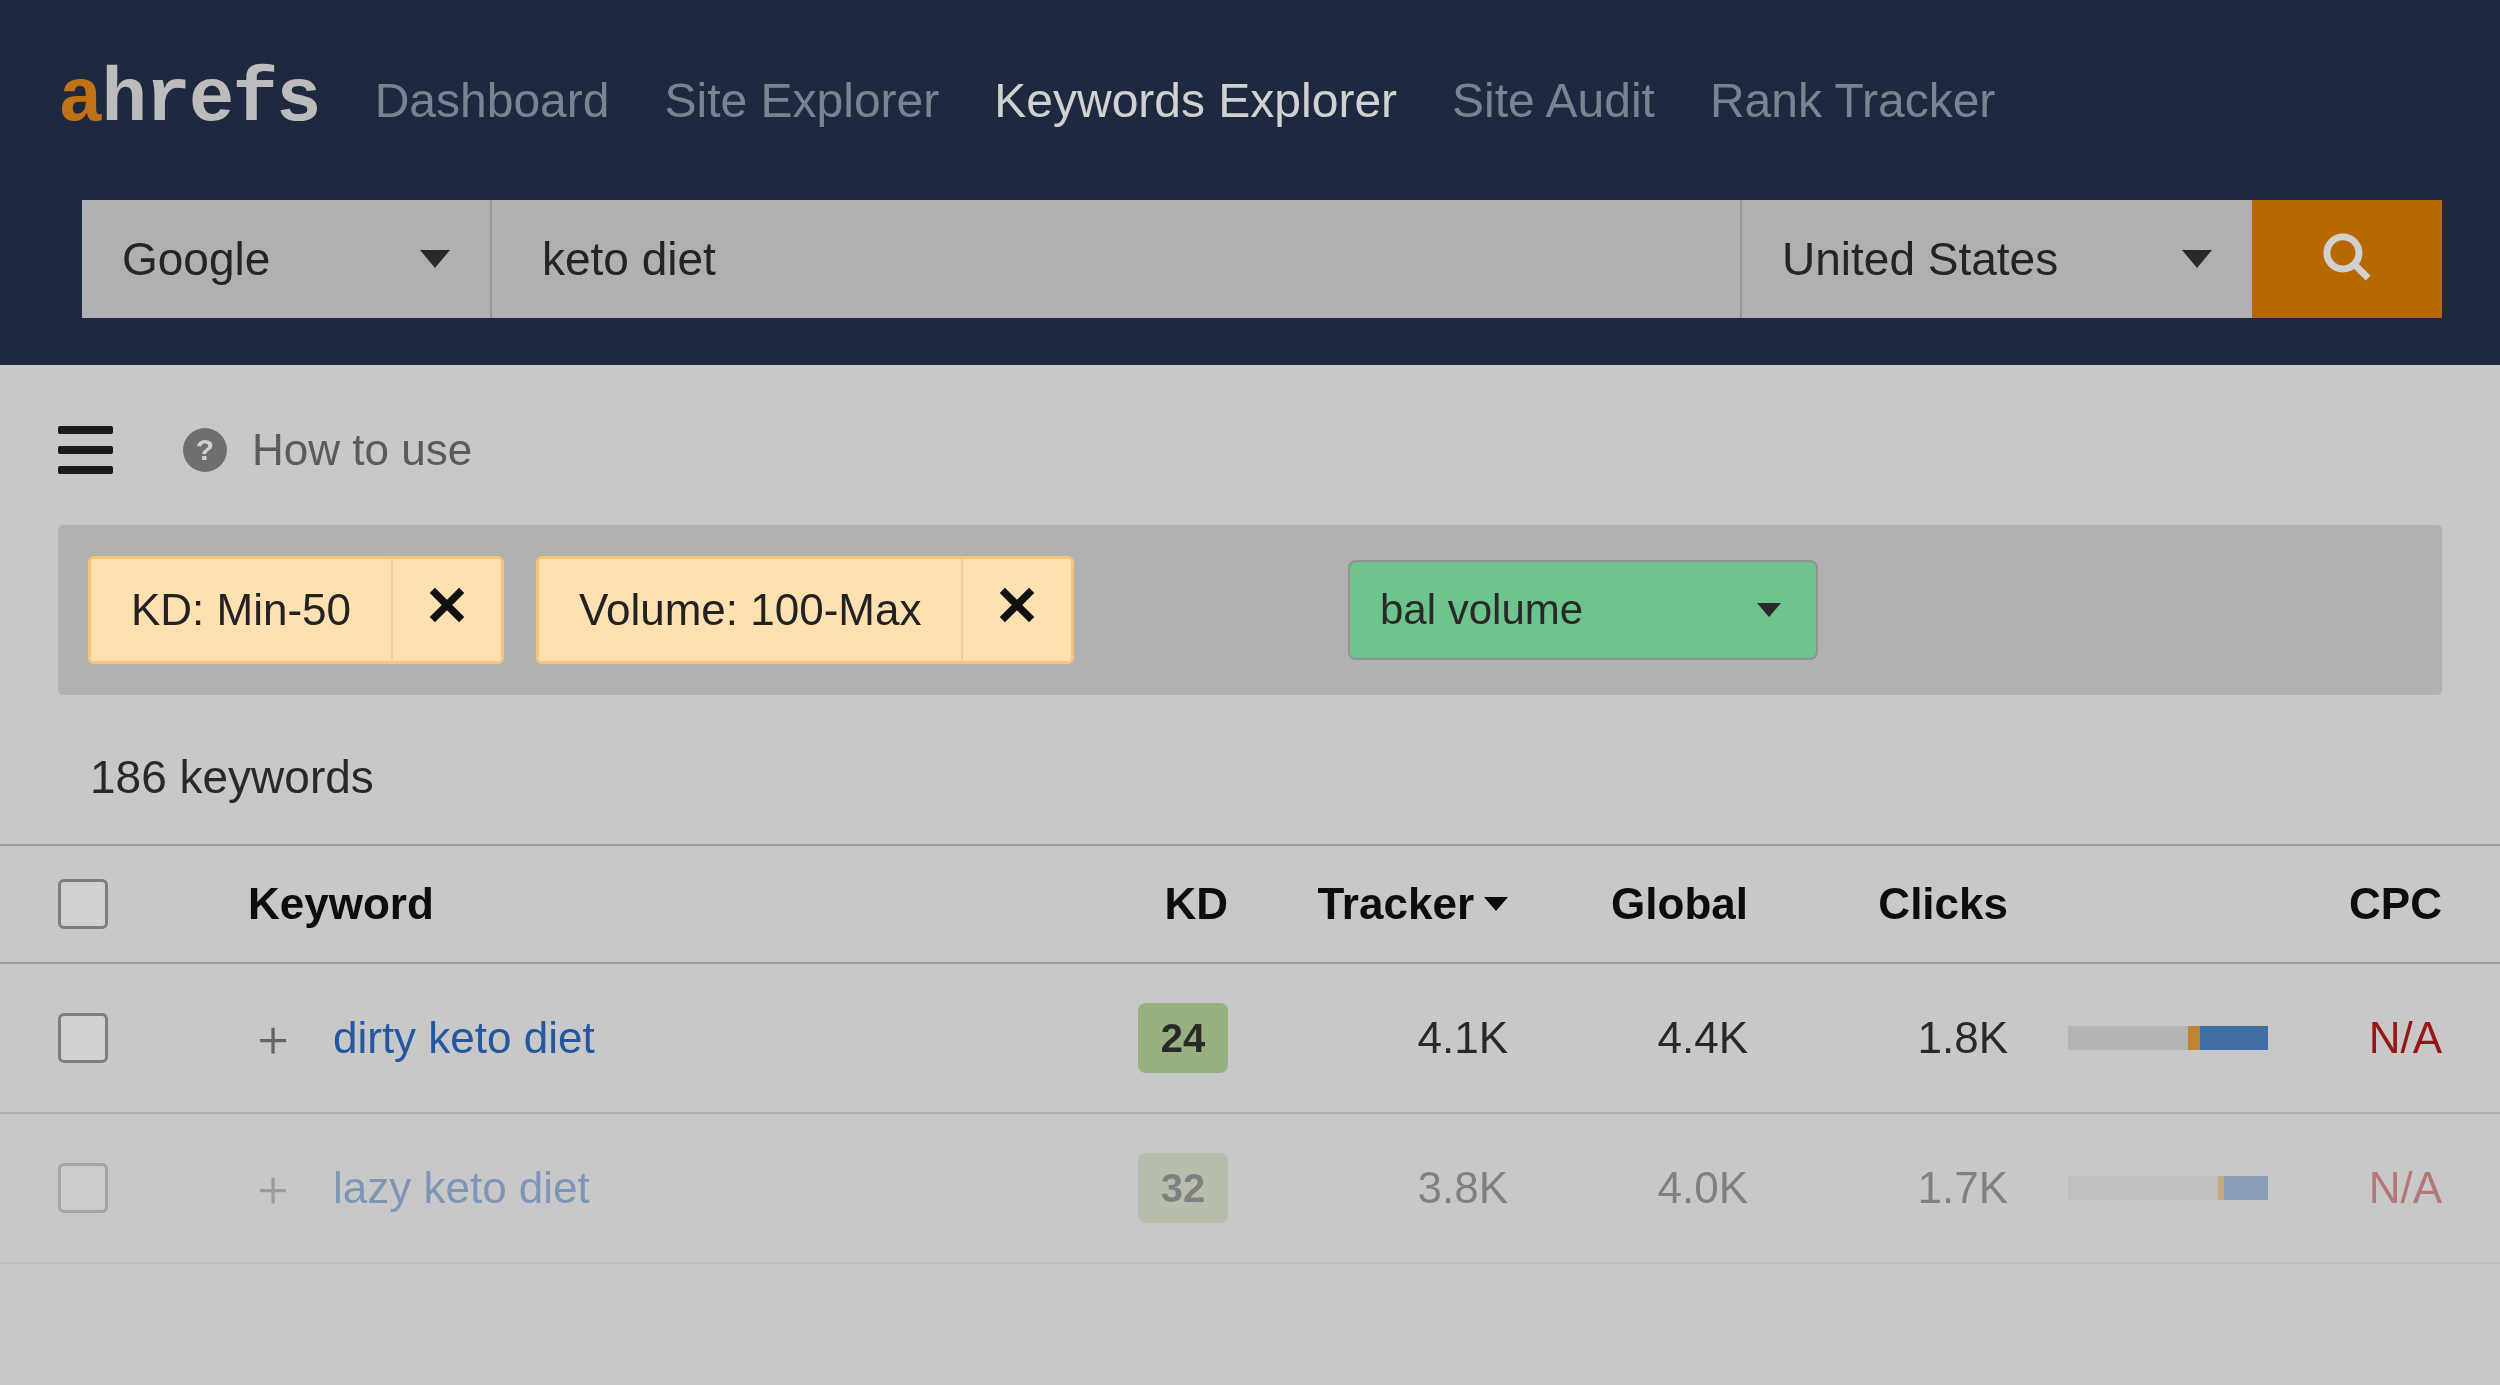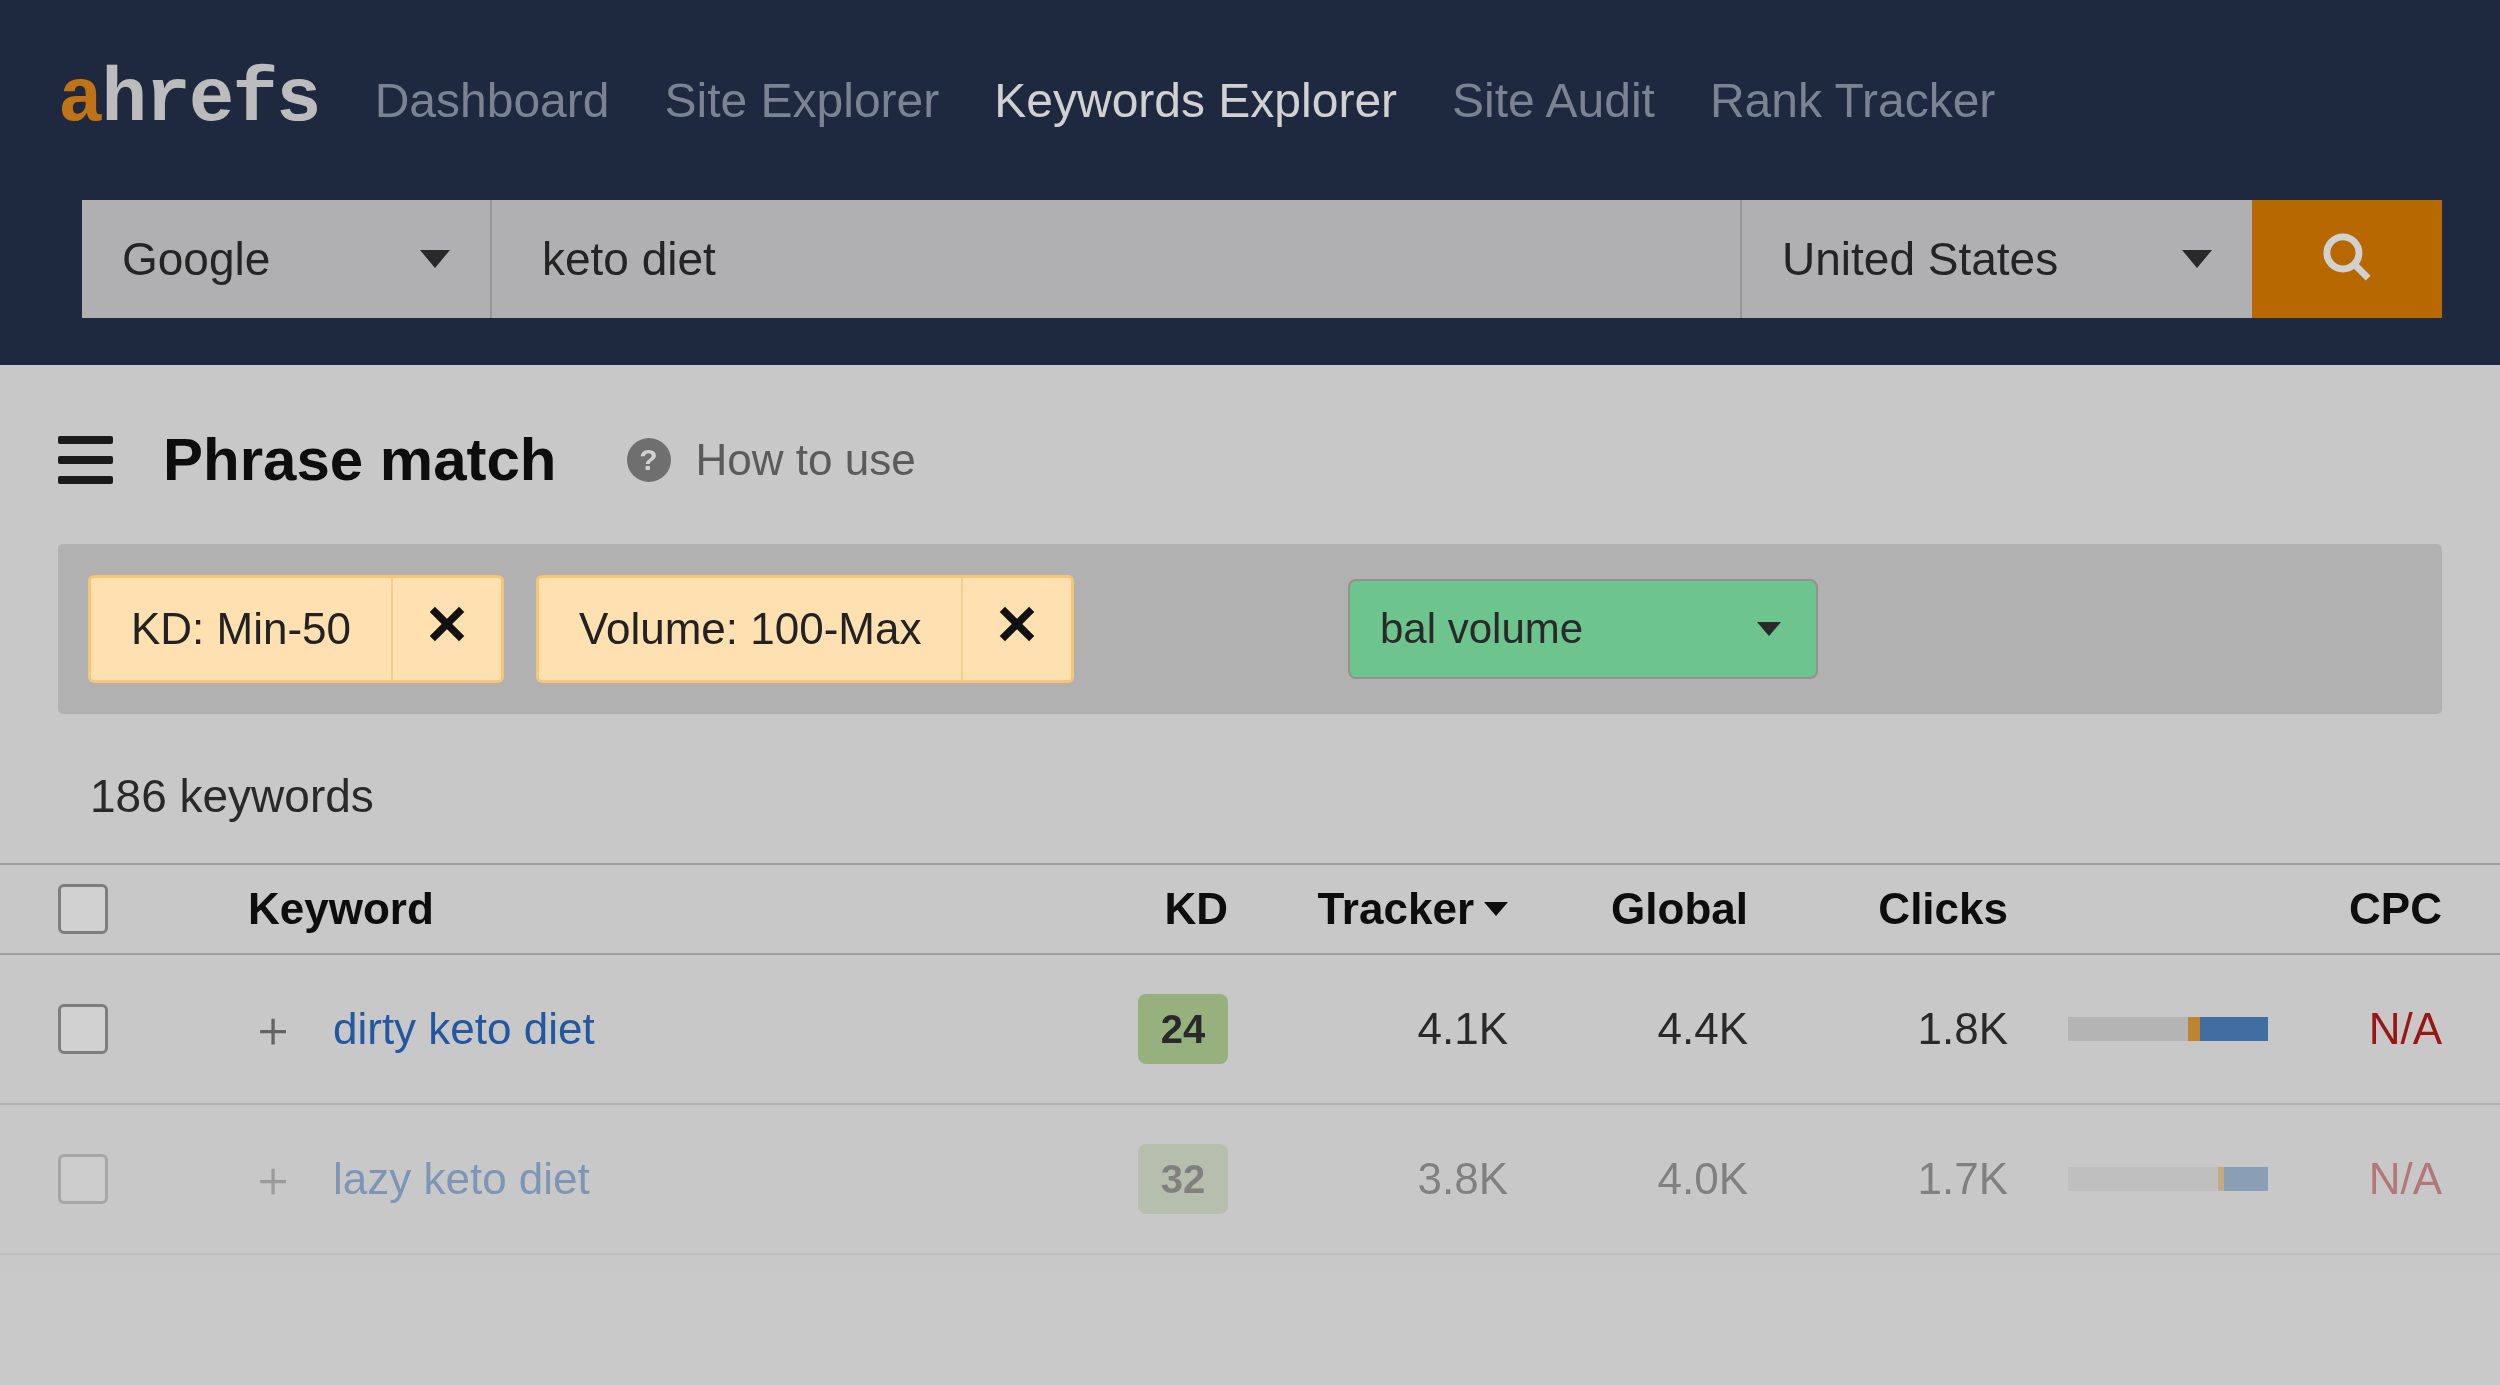--- a/index.html
+++ b/index.html
@@ -44,21 +44,21 @@
   .filter-pill .close { width: 110px; height: 100%; display: flex; align-items: center; justify-content: center; border-left: 2px solid #f3cd96; cursor: pointer; font-size: 50px; color: #222; }
   .filter-dd { display: flex; align-items: center; background: #86efac; border: 2px solid #b3b3b3; border-radius: 8px; height: 100px; padding: 0 35px; gap: 10px; font-size: 42px; color: #333; cursor: pointer; }
   .filter-dd.partial { position: absolute; left: 1290px; width: 470px; justify-content: space-between; padding-left: 30px; }
 
   
   .count-row { padding: 55px 90px 40px; font-size: 46px; color: #333; }
 
   
   .tbl { width: 100%; }
   .thead, .trow { display: grid; grid-template-columns: 190px 800px 180px 280px 240px 260px 260px 1fr 170px; align-items: center; padding: 0 58px; }
-  .thead { height: 92px; color: #111; border-top: 2px solid #c0c0c0; border-bottom: 2px solid #c0c0c0; }
+  .thead { height: 120px; color: #111; border-top: 2px solid #c0c0c0; border-bottom: 2px solid #c0c0c0; }
   .th { font-size: 44px; font-weight: 700; display: flex; align-items: center; gap: 10px; }
   .th.right { justify-content: flex-end; }
   .checkbox { width: 50px; height: 50px; border: 3px solid #9a9a9a; border-radius: 6px; background: #fff; }
   .thead .checkbox-wrap { display: flex; align-items: center; }
   .trow { height: 150px; border-bottom: 2px solid #d9d9d9; }
   .td { font-size: 44px; color: #333; }
   .td.right { text-align: right; }
   .kw-cell { display: flex; align-items: center; gap: 35px; }
   .plus { font-size: 50px; color: #7a7a7a; font-weight: 300; cursor: pointer; }
   .kw-link { color: #2b6cc4; cursor: pointer; }
@@ -120,21 +120,20 @@
     </div>
   </div>
 </div>
 
 <div class="page-header">
   <div class="hamburger">
       <span></span>
       <span></span>
       <span></span>
     </div>
-  <div class="page-title">Phrase match</div>
   <div class="help">
     <div class="help-icon">?</div>
     <div class="help-text">How to use</div>
   </div>
 </div>
 
 <div class="filter-bar">
   <div class="filter-pill">
     <span class="label">KD: Min-50</span>
     <span class="close">

